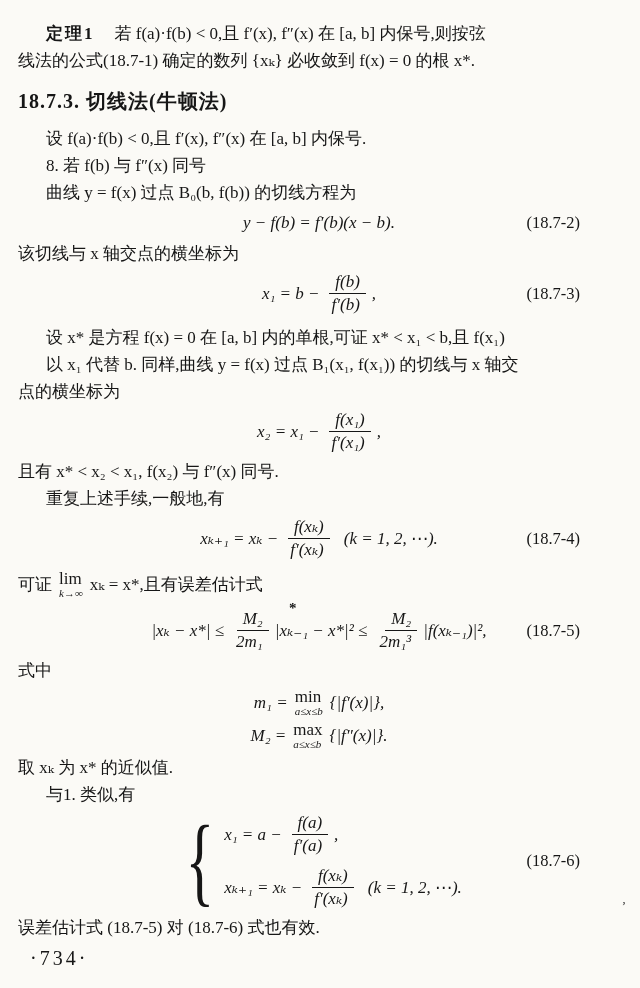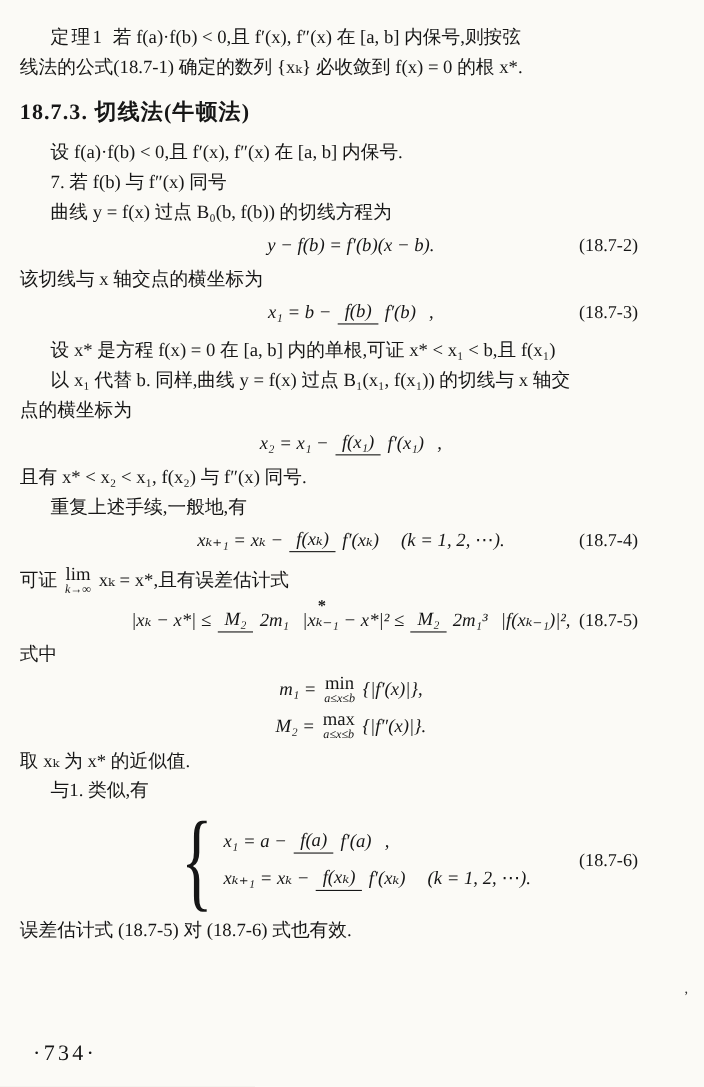--- a/index.html
+++ b/index.html
@@ -4,34 +4,34 @@
 <style>
   html,body{margin:0;padding:0;background:#e9e7e2;}
   .page{
     width:640px;height:988px;box-sizing:border-box;
     margin:0 auto;background:#fbfaf6;color:#161616;
     font-family:"Liberation Serif","DejaVu Serif","DejaVu Sans",serif;
     padding:20px 20px 0 18px;overflow:hidden;position:relative;
   }
   .ln{font-size:17px;line-height:27px;margin:0;white-space:nowrap;}
   .indent{text-indent:28px;}
-  .thm-label{font-weight:normal;margin-right:8px;letter-spacing:2px;}
+  .thm-label{font-weight:bold;margin-right:20px;letter-spacing:2px;}
   .heading{font-size:20px;font-weight:bold;margin:14px 0 10px 0;letter-spacing:1px;}
   .eqrow{
     position:relative;display:flex;justify-content:center;align-items:center;
     font-size:17px;font-style:italic;margin:5px 0;line-height:24px;
   }
   .eqnum{position:absolute;right:40px;top:50%;transform:translateY(-50%);
     font-style:normal;font-size:16.5px;}
-  .frac{display:inline-flex;flex-direction:row;align-items:flex-start;
+  .frac{display:inline-flex;flex-direction:column;align-items:flex-end;
     vertical-align:middle;margin:0 6px;}
   .fnum{padding:0 6px 1px 6px;border-bottom:1.6px solid #161616;line-height:20px;}
   .fden{padding:1px 6px 0 6px;line-height:20px;}
   .mtail{margin-left:8px;}
-  .limwrap{display:inline-flex;flex-direction:column;align-items:center;
+  .limwrap{display:inline-flex;flex-direction:column;
     margin:0 7px;vertical-align:middle;}
   .limop{line-height:17px;font-style:normal;}
   .limsub{font-size:11px;line-height:11px;font-style:italic;margin-top:1px;}
   .limline{display:flex;align-items:center;font-size:17px;margin:10px 0;}
   .opdef{margin:4px 0;}
   .sys{display:flex;align-items:center;}
   .brace{font-size:100px;font-weight:400;line-height:90px;font-style:normal;
     transform:scaleX(.6);margin-right:0px;}
   .syslines{display:flex;flex-direction:column;gap:10px;align-items:flex-start;}
   .sysline{display:flex;align-items:center;}
@@ -45,21 +45,21 @@
 <body>
 
 <div class="page">
 
   <p class="ln indent"><span class="thm-label">定理1</span><span>若 f(a)·f(b) &lt; 0,且 f′(x), f″(x) 在 [a, b] 内保号,则按弦</span></p>
   <p class="ln">线法的公式(18.7-1) 确定的数列 {xₖ} 必收敛到 f(x) = 0 的根 x*.</p>
 
   <h2 class="heading">18.7.3. 切线法(牛顿法)</h2>
 
   <p class="ln indent">设 f(a)·f(b) &lt; 0,且 f′(x), f″(x) 在 [a, b] 内保号.</p>
-  <p class="ln indent">7. 若 f(b) 与 f″(x) 同号</p>
+  <p class="ln indent">8. 若 f(b) 与 f″(x) 同号</p>
   <p class="ln indent">曲线 y = f(x) 过点 B₀(b, f(b)) 的切线方程为</p>
 
   <div class="eqrow">
     <span>y − f(b) = f′(b)(x − b).</span>
     <span class="eqnum">(18.7-2)</span>
   </div>
 
   <p class="ln">该切线与 x 轴交点的横坐标为</p>
 
   <div class="eqrow">

